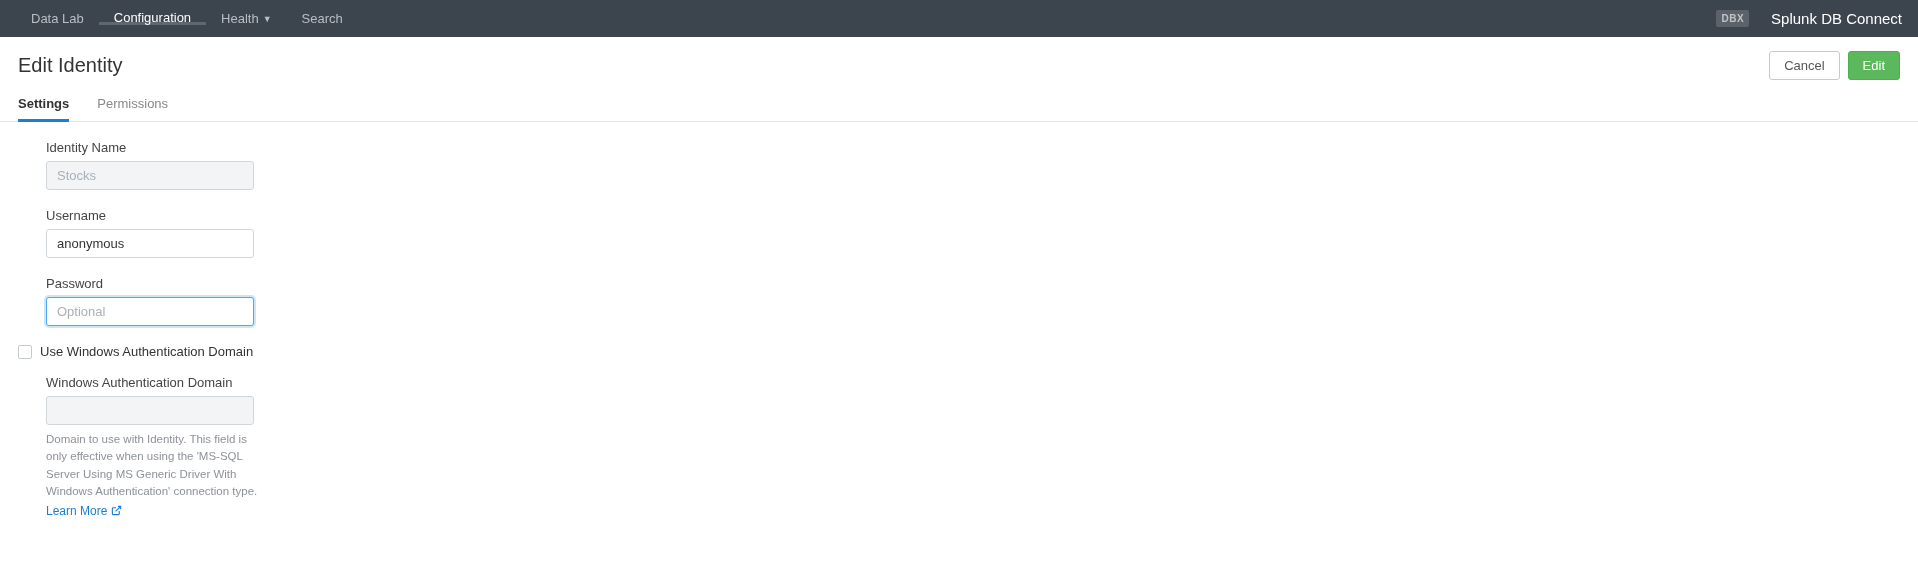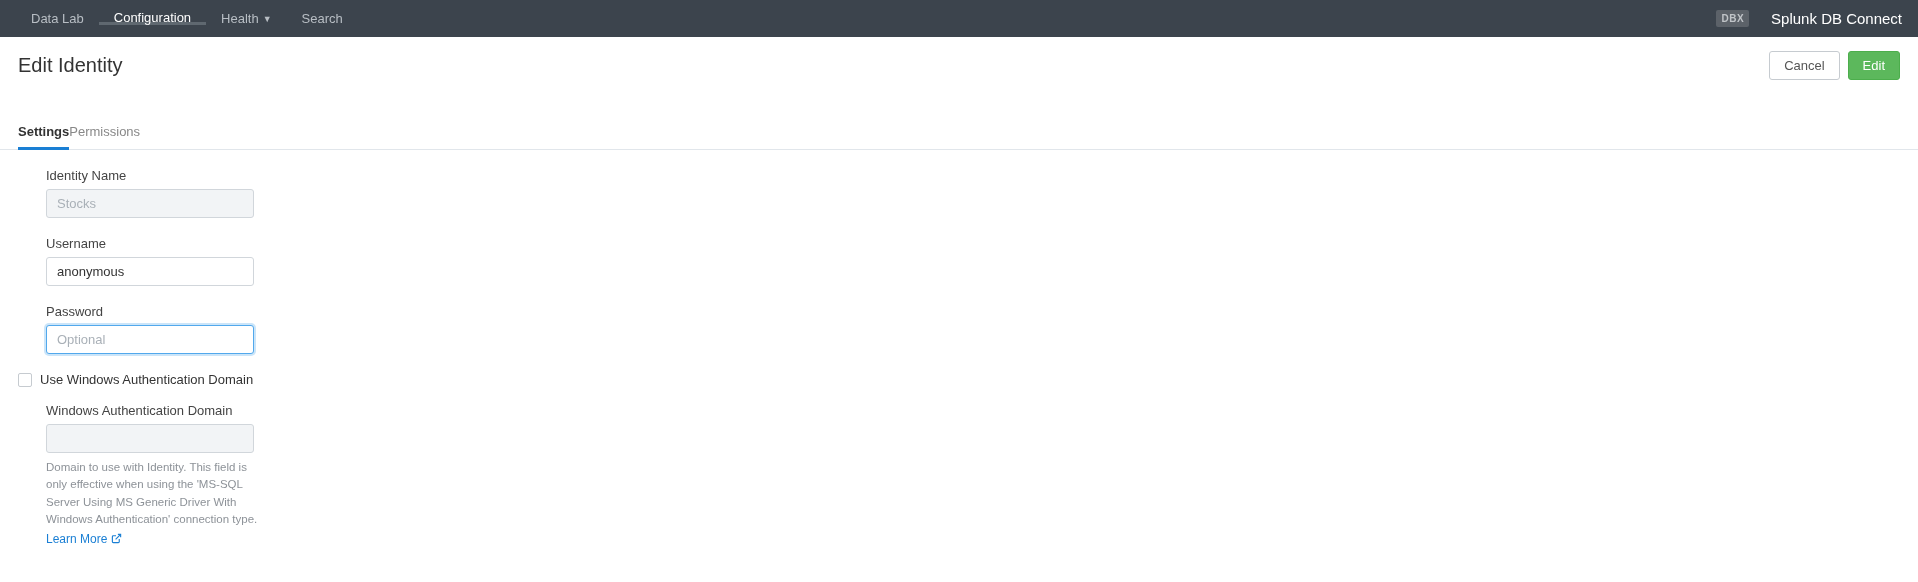--- a/index.html
+++ b/index.html
@@ -92,23 +92,23 @@
       color: #555;
       border: 1px solid #c6cbd0;
     }
     .btn-save {
       background: #5cb85c;
       color: #fff;
       border: 1px solid #4cae4c;
     }
     .tabs {
       display: flex;
+      gap: 28px;
       padding: 0 18px;
       border-bottom: 1px solid #e1e6eb;
-      margin-top: 28px;
     }
     .tab {
       padding: 8px 0;
       font-size: 13px;
       color: #888;
       cursor: pointer;
     }
     .tab.active {
       color: #333;
       font-weight: 600;

